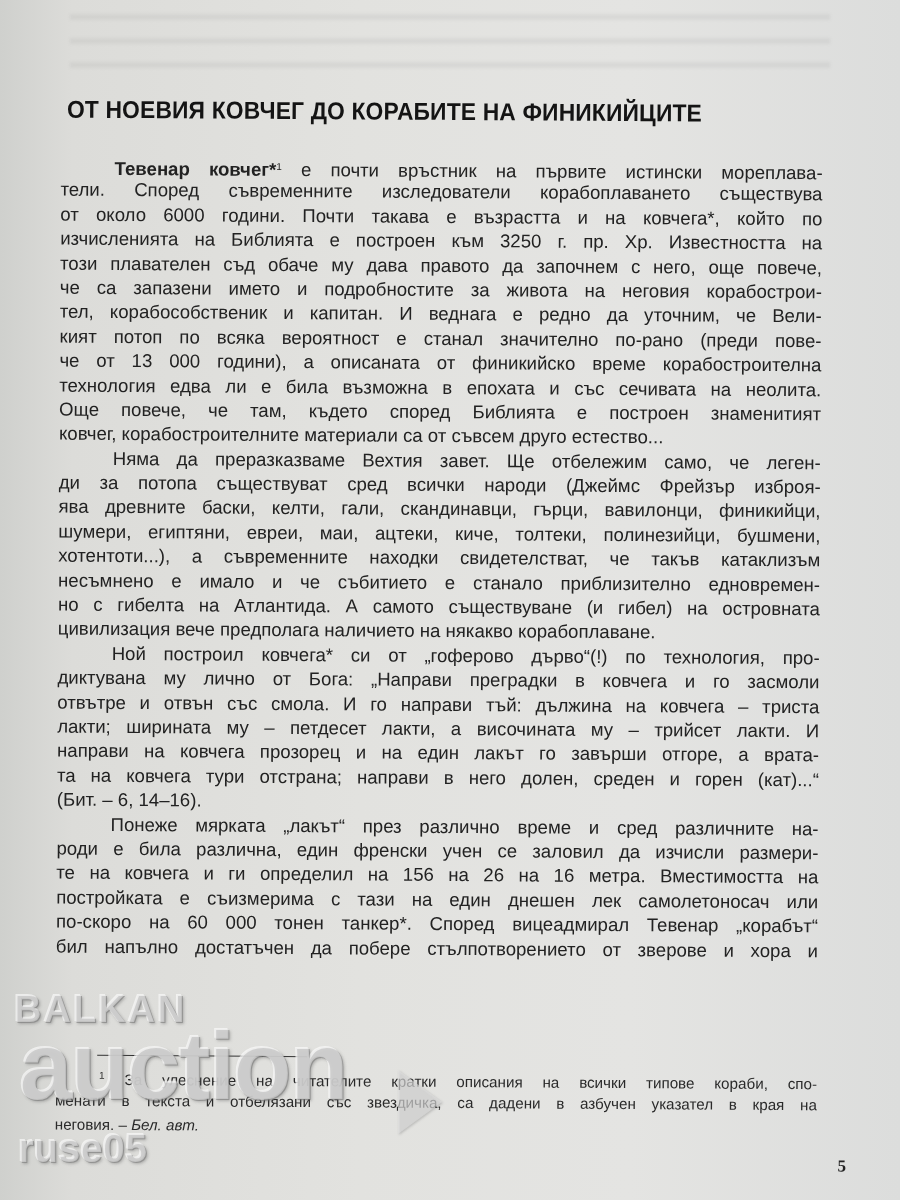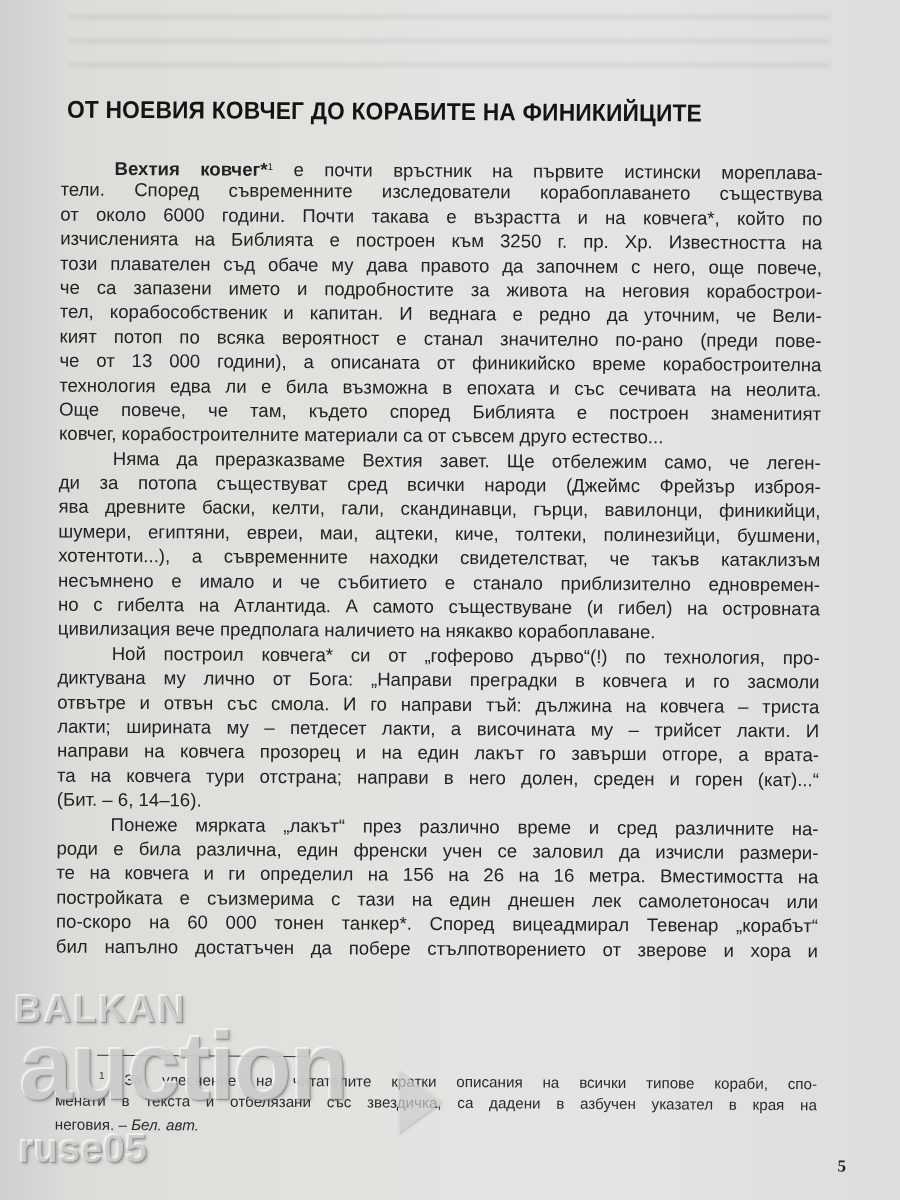--- a/index.html
+++ b/index.html
@@ -71,21 +71,21 @@
 </head>
 <body>
 
 <div class="bleed"></div>
 
 <div class="page">
 
   <div class="title">ОТ НОЕВИЯ КОВЧЕГ ДО КОРАБИТЕ НА ФИНИКИЙЦИТЕ</div>
 
   <div class="body">
-    <span class="line indent"><span class="lead">Вехтия ковчег</span><span class="lead">*</span><span class="sup">1</span><span> е почти връстник на първите истински мореплава-</span></span>
+    <span class="line indent"><span class="lead">Тевенар ковчег</span><span class="lead">*</span><span class="sup">1</span><span> е почти връстник на първите истински мореплава-</span></span>
     <span class="line">тели. Според съвременните изследователи корабоплаването съществува</span>
     <span class="line">от около 6000 години. Почти такава е възрастта и на ковчега*, който по</span>
     <span class="line">изчисленията на Библията е построен към 3250 г. пр. Хр. Известността на</span>
     <span class="line">този плавателен съд обаче му дава правото да започнем с него, още повече,</span>
     <span class="line">че са запазени името и подробностите за живота на неговия корабострои-</span>
     <span class="line">тел, корабособственик и капитан. И веднага е редно да уточним, че Вели-</span>
     <span class="line">кият потоп по всяка вероятност е станал значително по-рано (преди пове-</span>
     <span class="line">че от 13 000 години), а описаната от финикийско време корабостроителна</span>
     <span class="line">технология едва ли е била възможна в епохата и със сечивата на неолита.</span>
     <span class="line">Още повече, че там, където според Библията е построен знаменитият</span>

